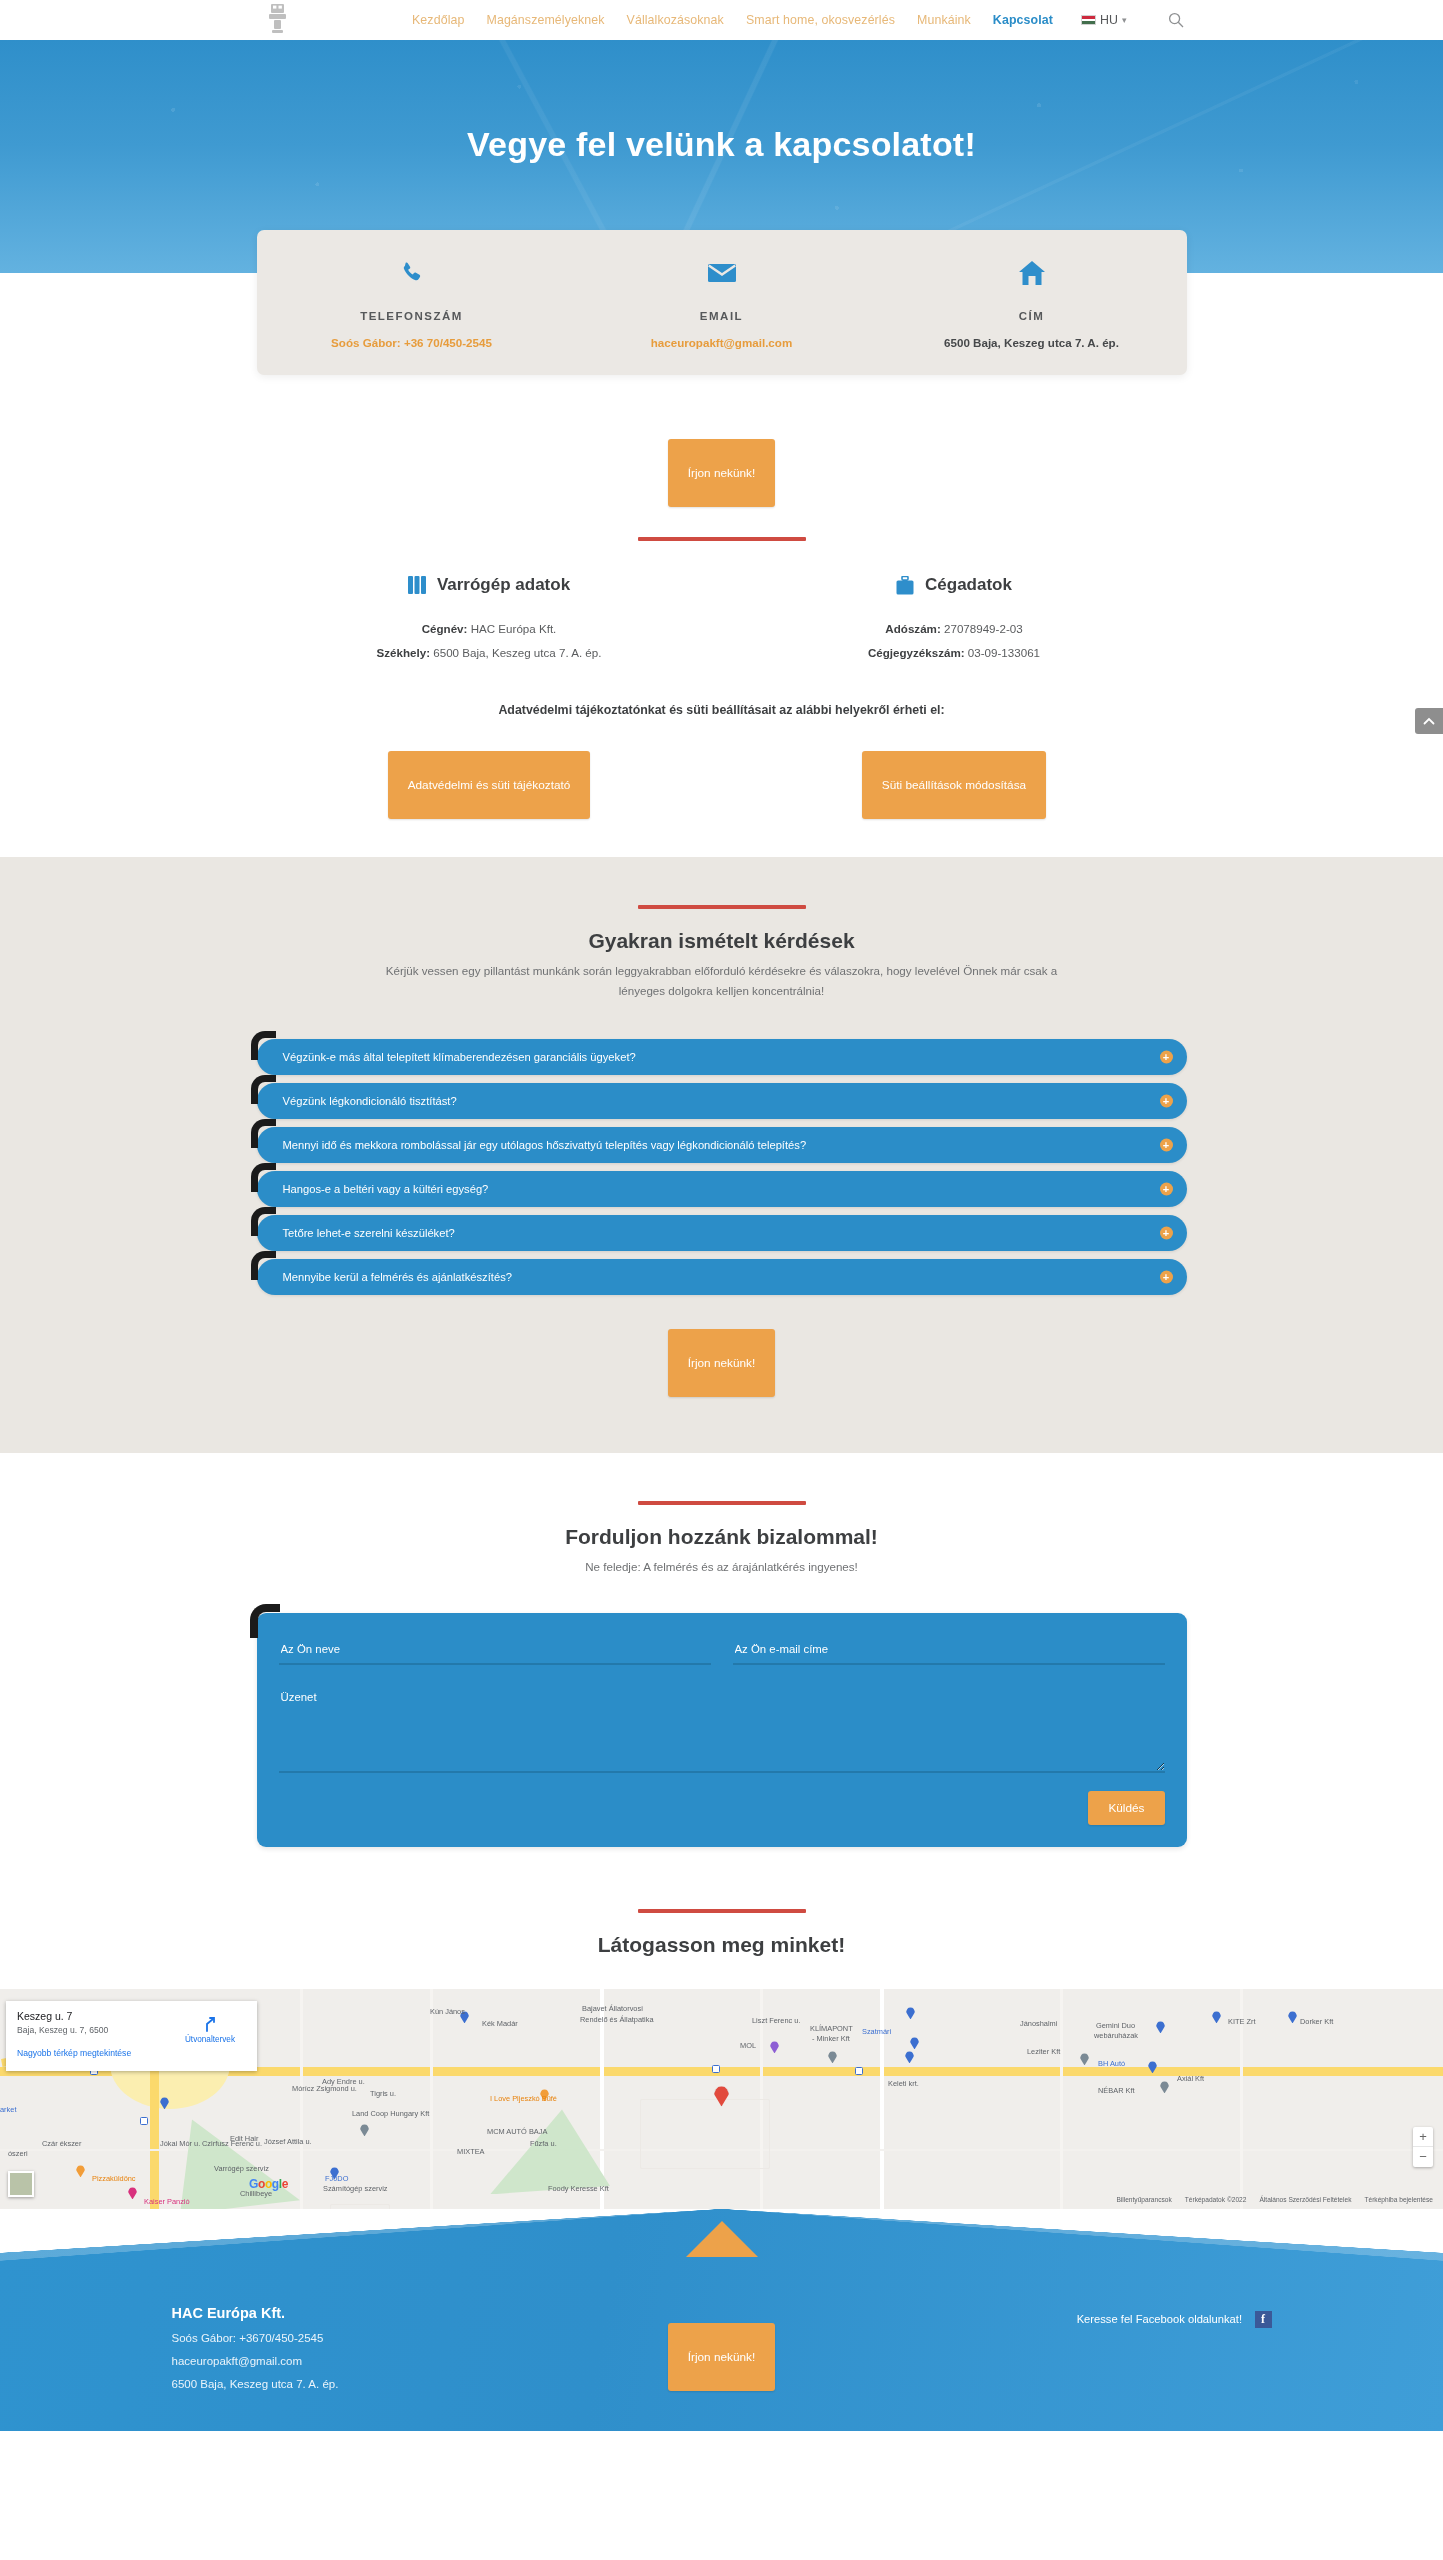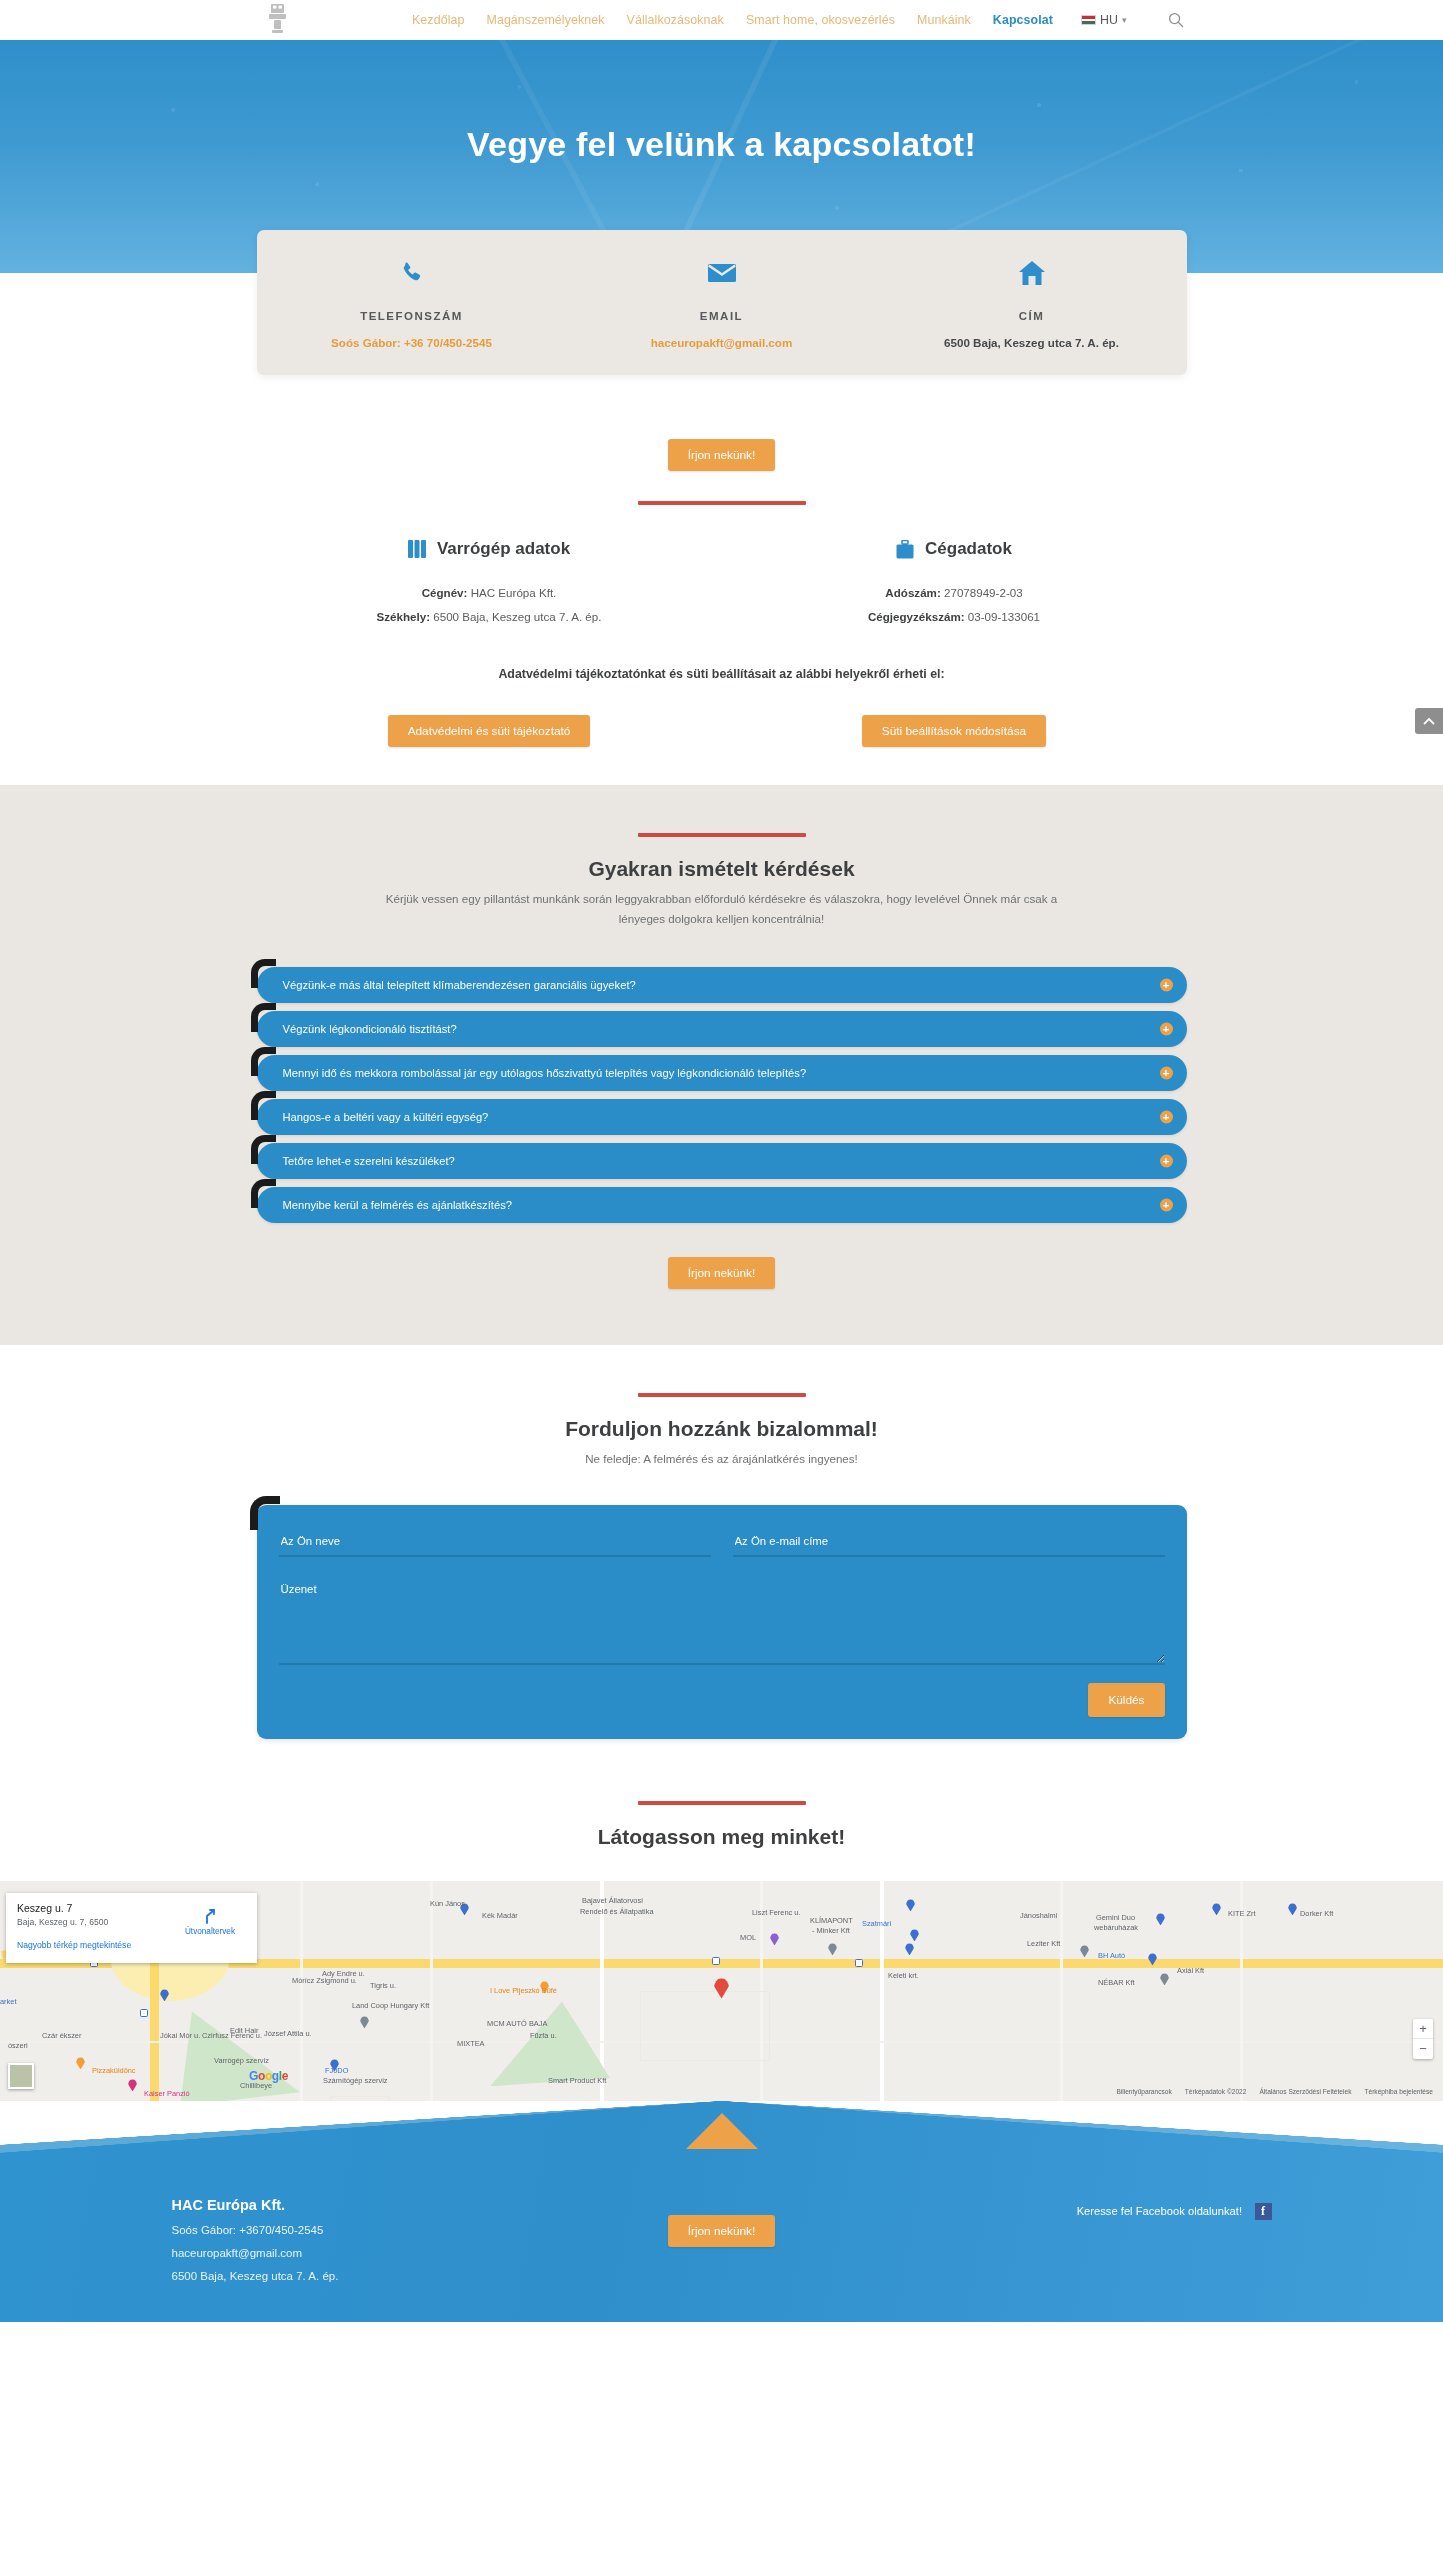--- a/index.html
+++ b/index.html
@@ -128,21 +128,21 @@
   .cc-val.plain { color: #46484a; font-weight: 700; }
 
   .spacer-card { height: 128px; }
 
   
   .btn-orange {
     display: inline-block;
     background: #eda24a;
     color: #ffffff;
     font-size: 11.8px;
-    padding: 9px 20px;
+    padding: 27px 20px;
     border-radius: 3px;
     border: none;
     cursor: pointer;
     text-decoration: none;
     box-shadow: 0 1px 2px rgba(0,0,0,.12);
     font-family: "Liberation Sans", sans-serif;
   }
   .center { text-align: center; }
   .rule {
     width: 168px; height: 4px;
@@ -725,21 +725,21 @@
         <div class="poi" style="left: 1098px; top: 97px;">NÉBAR Kft</div>
         <div class="poi orange" style="left: 490px; top: 105px;">I Love Pljeszkó Büfé</div>
         <div class="poi" style="left: 352px; top: 120px;">Land Coop Hungary Kft</div>
         <div class="poi" style="left: 487px; top: 138px;">MCM AUTÓ BAJA</div>
         <div class="poi" style="left: 457px; top: 158px;">MIXTEA</div>
         <div class="poi" style="left: 230px; top: 145px;">Edit Hair</div>
         <div class="poi" style="left: 214px; top: 175px;">Varrógép szerviz</div>
         <div class="poi blue" style="left: 325px; top: 185px;">FJ0DO</div>
         <div class="poi" style="left: 323px; top: 195px;">Számítógép szerviz</div>
         <div class="poi" style="left: 240px; top: 200px;">Chillibeye</div>
-        <div class="poi" style="left: 548px; top: 195px;">Smart Product Kft</div>
+        <div class="poi" style="left: 548px; top: 195px;">Foody Keresse Kft</div>
         <div class="poi" style="left: 292px; top: 95px;">Mórícz Zsigmond u.</div>
         <div class="poi" style="left: 322px; top: 88px;">Ady Endre u.</div>
         <div class="poi" style="left: 370px; top: 100px;">Tigris u.</div>
         <div class="poi" style="left: 264px; top: 148px;">József Attila u.</div>
         <div class="poi" style="left: 202px; top: 150px;">Czirfusz Ferenc u.</div>
         <div class="poi" style="left: 160px; top: 150px;">Jókai Mór u.</div>
         <div class="poi" style="left: 530px; top: 150px;">Fűzfa u.</div>
         <div class="poi" style="left: 888px; top: 90px;">Keleti krt.</div>
         <div class="poi" style="left: 8px; top: 160px;">ószeri</div>
       </div>

